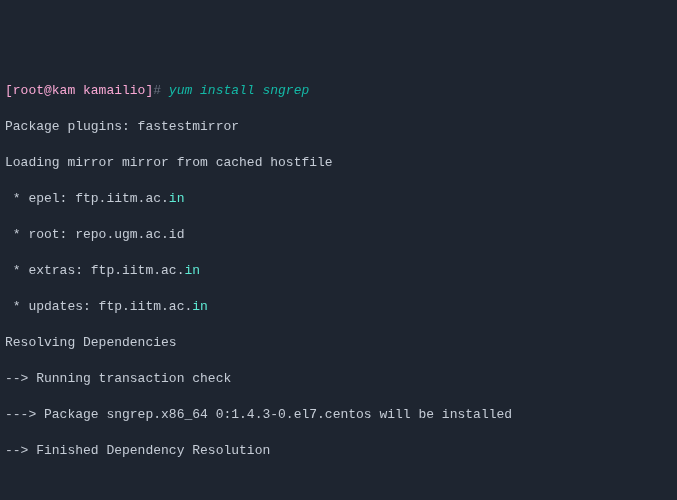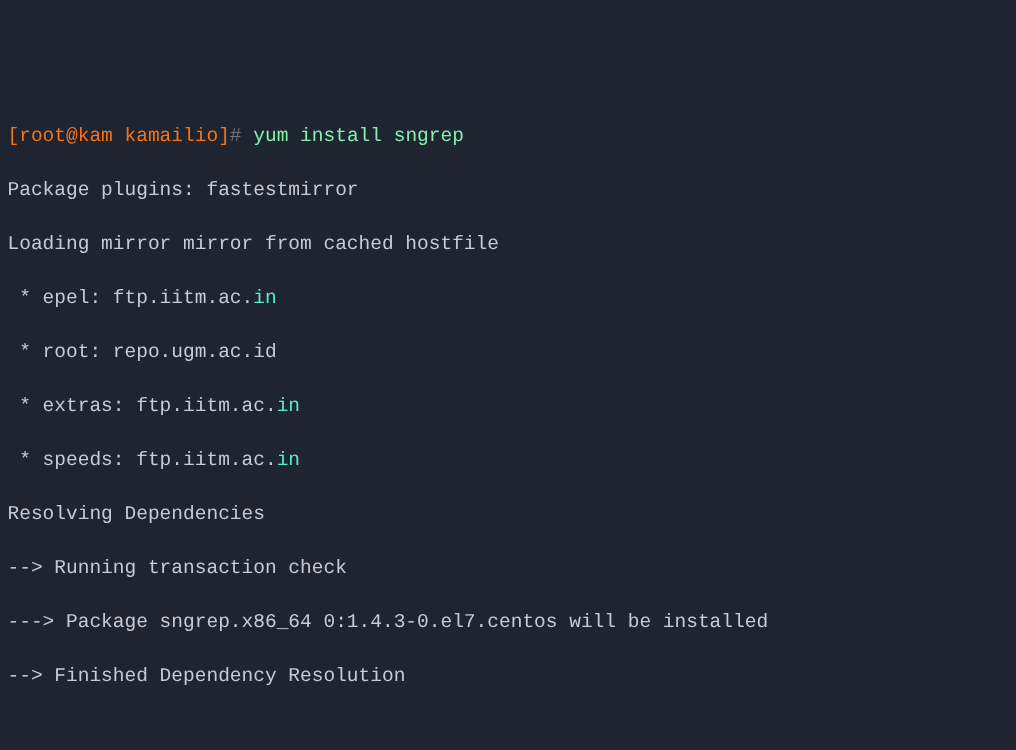--- a/index.html
+++ b/index.html
@@ -13,47 +13,48 @@
       font-family: 'Consolas', 'Monaco', 'Courier New', monospace;
       font-size: 13px;
       line-height: 18px;
       padding: 10px 5px;
       white-space: pre;
       overflow: hidden;
       width: 677px;
       height: 500px;
     }
     .prompt-user {
-      color: #f97316;
+      color: #f9a8d4;
     }
     .prompt-hash {
       color: #6b7280;
     }
     .command {
-      color: #86efac;
+      color: #14b8a6;
+      font-style: italic;
     }
     .keyword-in {
       color: #5eead4;
     }
     .line {
       display: block;
     }
   </style>
 </head>
 <body>
 
 
 
 <span class="line"><span class="prompt-user">[root@kam kamailio]</span><span class="prompt-hash"># </span><span class="command">yum install sngrep</span></span>
 <span class="line">Package plugins: fastestmirror</span>
 <span class="line">Loading mirror mirror from cached hostfile</span>
 <span class="line"><span> * epel: ftp.iitm.ac.</span><span class="keyword-in">in</span></span>
 <span class="line"> * root: repo.ugm.ac.id</span>
 <span class="line"><span> * extras: ftp.iitm.ac.</span><span class="keyword-in">in</span></span>
-<span class="line"><span> * speeds: ftp.iitm.ac.</span><span class="keyword-in">in</span></span>
+<span class="line"><span> * updates: ftp.iitm.ac.</span><span class="keyword-in">in</span></span>
 <span class="line">Resolving Dependencies</span>
 <span class="line">--&gt; Running transaction check</span>
 <span class="line">---&gt; Package sngrep.x86_64 0:1.4.3-0.el7.centos will be installed</span>
 <span class="line">--&gt; Finished Dependency Resolution</span>
 <span class="line"> </span>
 
 
 
 
 

